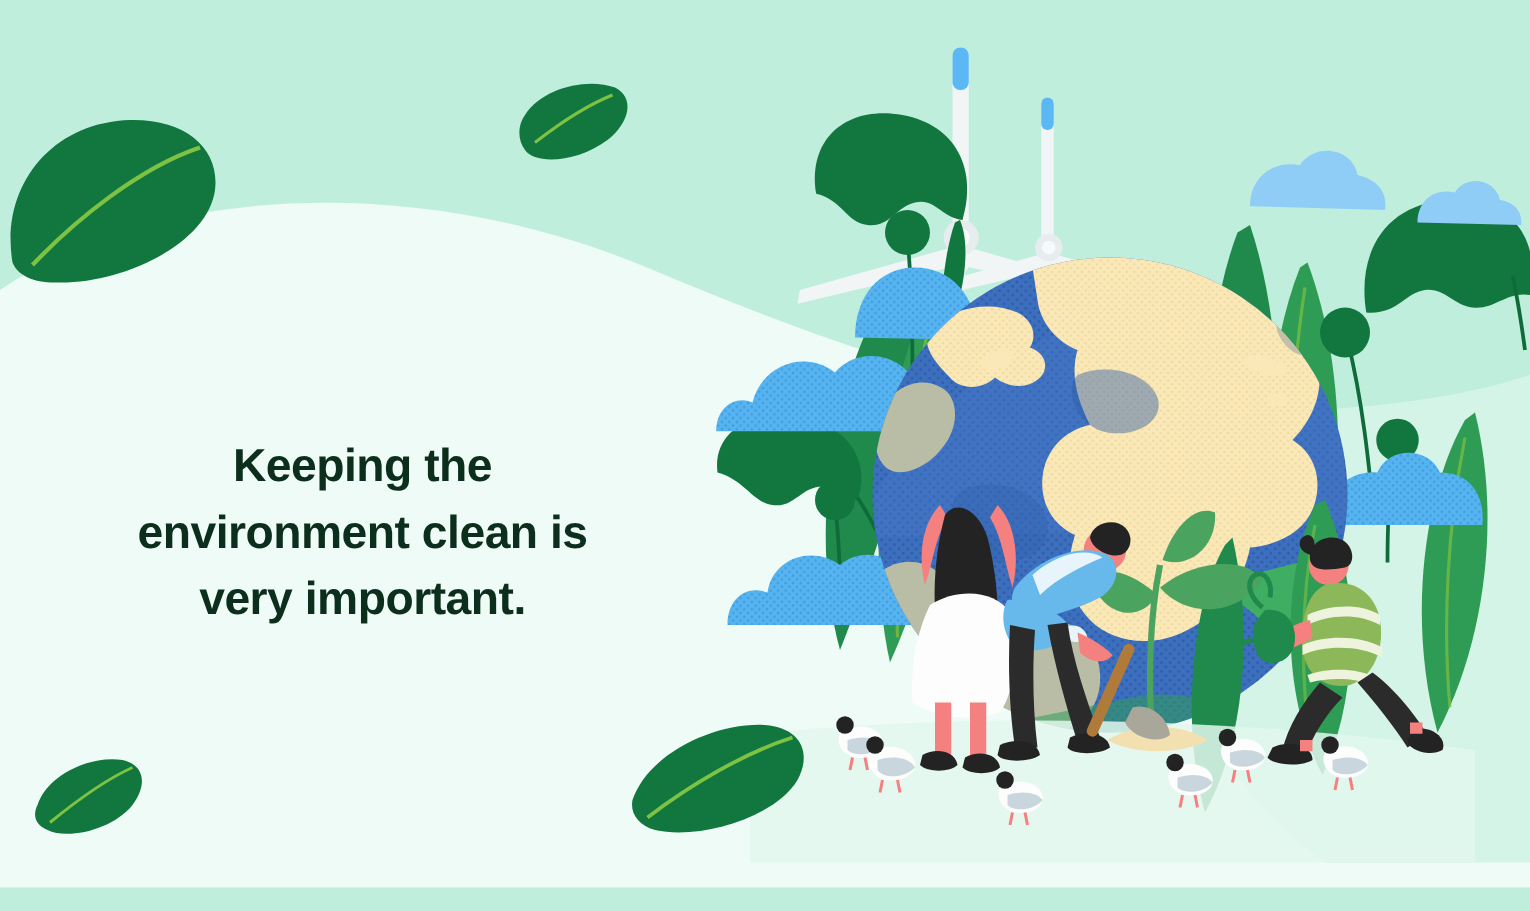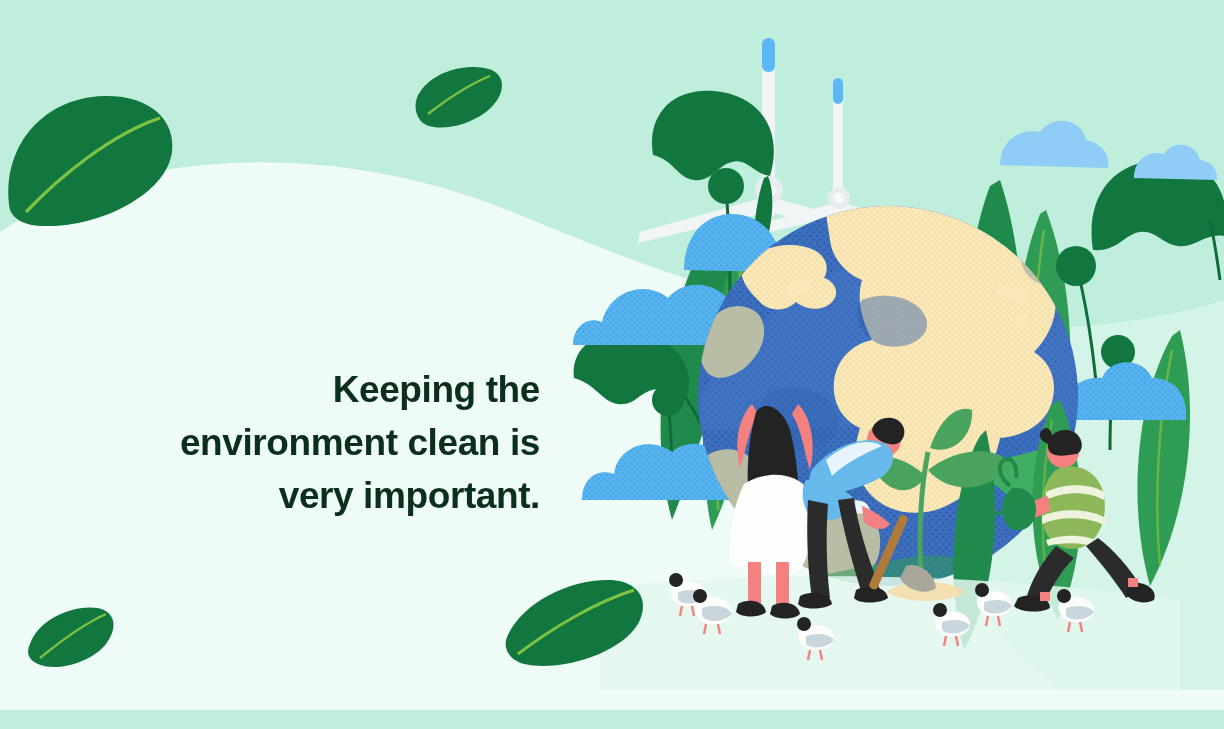--- a/index.html
+++ b/index.html
@@ -19,23 +19,23 @@
   #art {
     position: absolute;
     inset: 0;
     width: 1224px;
     height: 729px;
     display: block;
   }
   #headline {
     position: absolute;
     left: 40px;
-    top: 364px;
+    top: 347px;
     width: 500px;
-    text-align: right;
+    text-align: center;
     color: #0c2e1c;
     font-family: "Liberation Sans", sans-serif;
     font-weight: bold;
     font-size: 37px;
     line-height: 1.43;
     letter-spacing: -0.4px;
     white-space: pre-line;
     pointer-events: none;
     user-select: none;
   }

